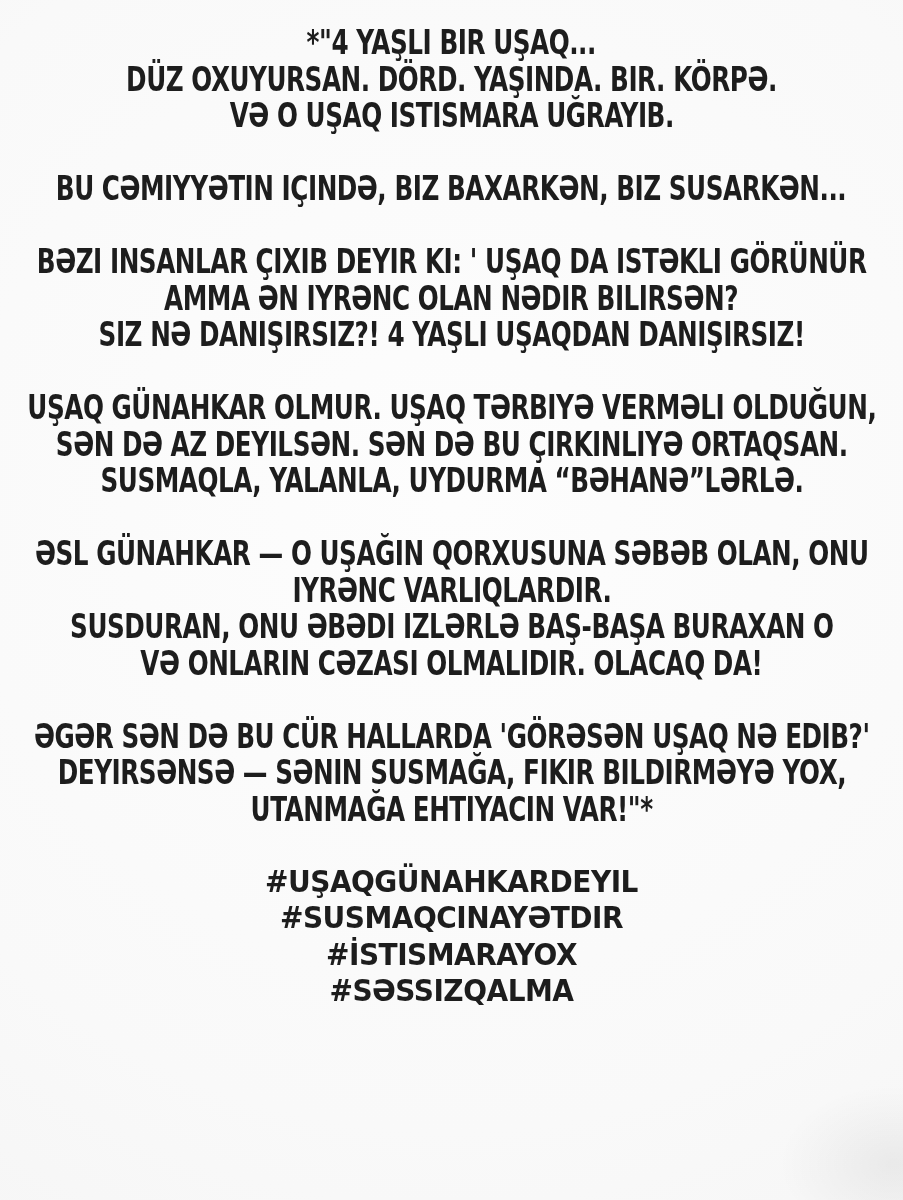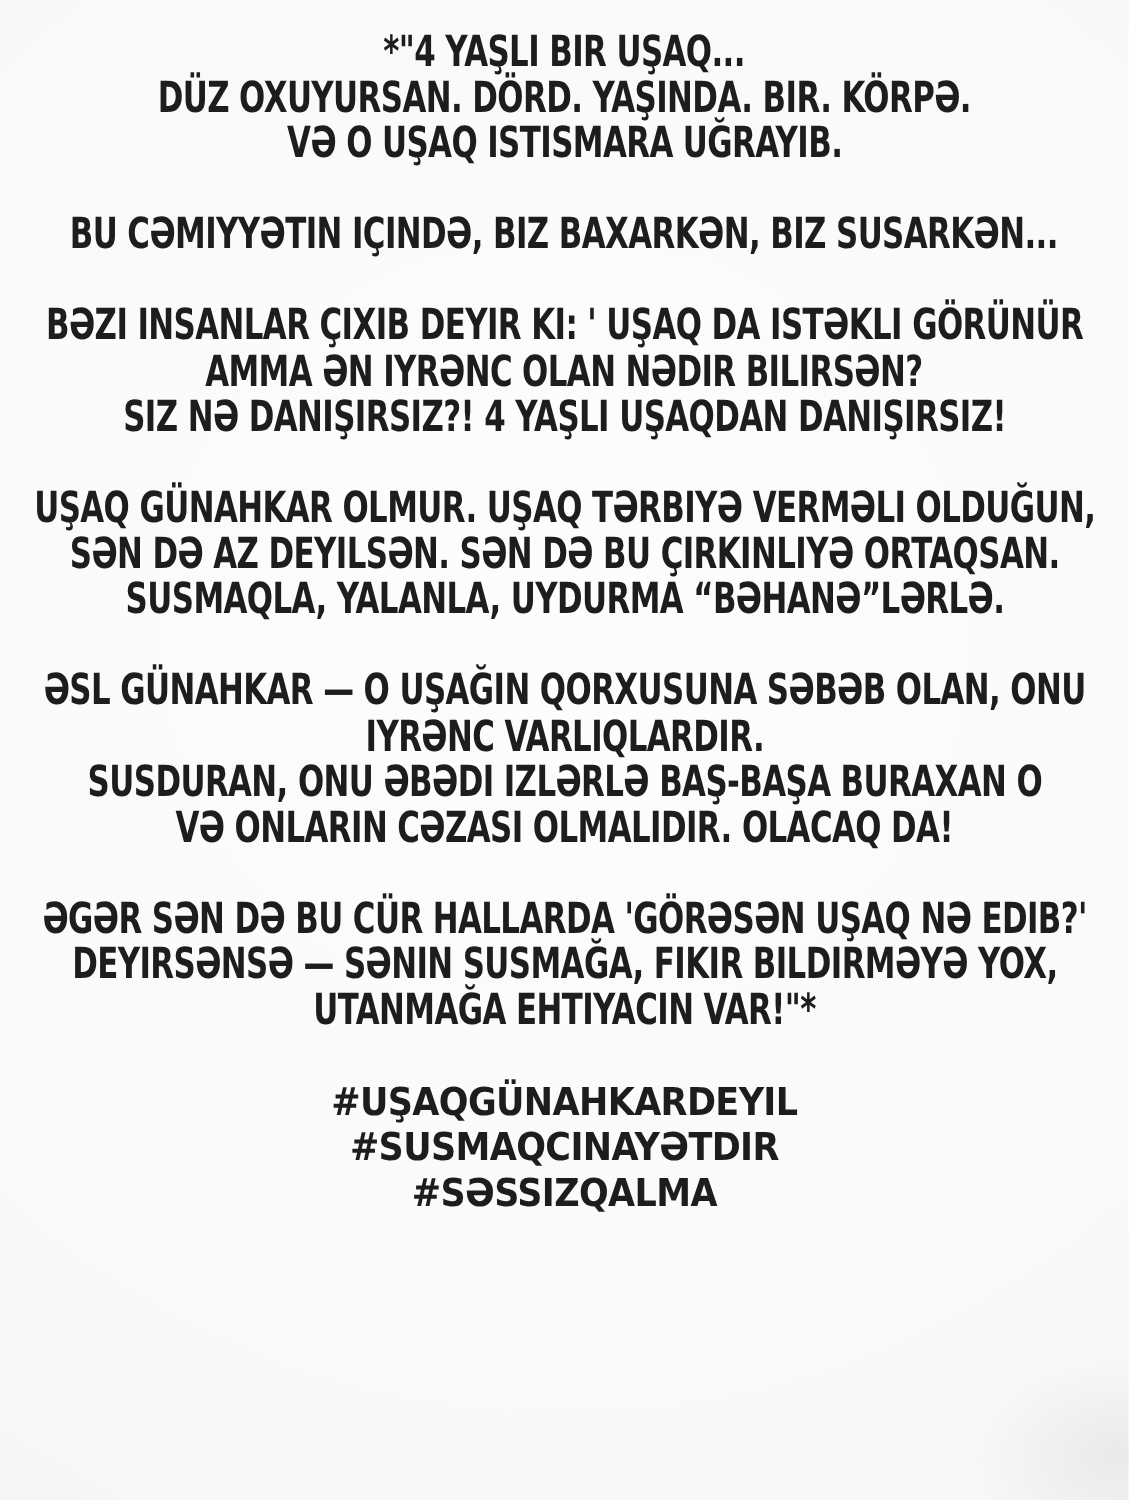--- a/index.html
+++ b/index.html
@@ -139,18 +139,21 @@
     <div class="spacer"></div>
 
     <div>
       <div class="hline">
           <span>#UŞAQGÜNAHKARDEYIL</span>
         </div>
       <div class="hline">
           <span>#SUSMAQCINAYƏTDIR</span>
         </div>
       <div class="hline">
+          <span>#İSTISMARAYOX</span>
+        </div>
+      <div class="hline">
           <span>#SƏSSIZQALMA</span>
         </div>
     </div>
 
   </div>
 </div>
 
 </body></html>

